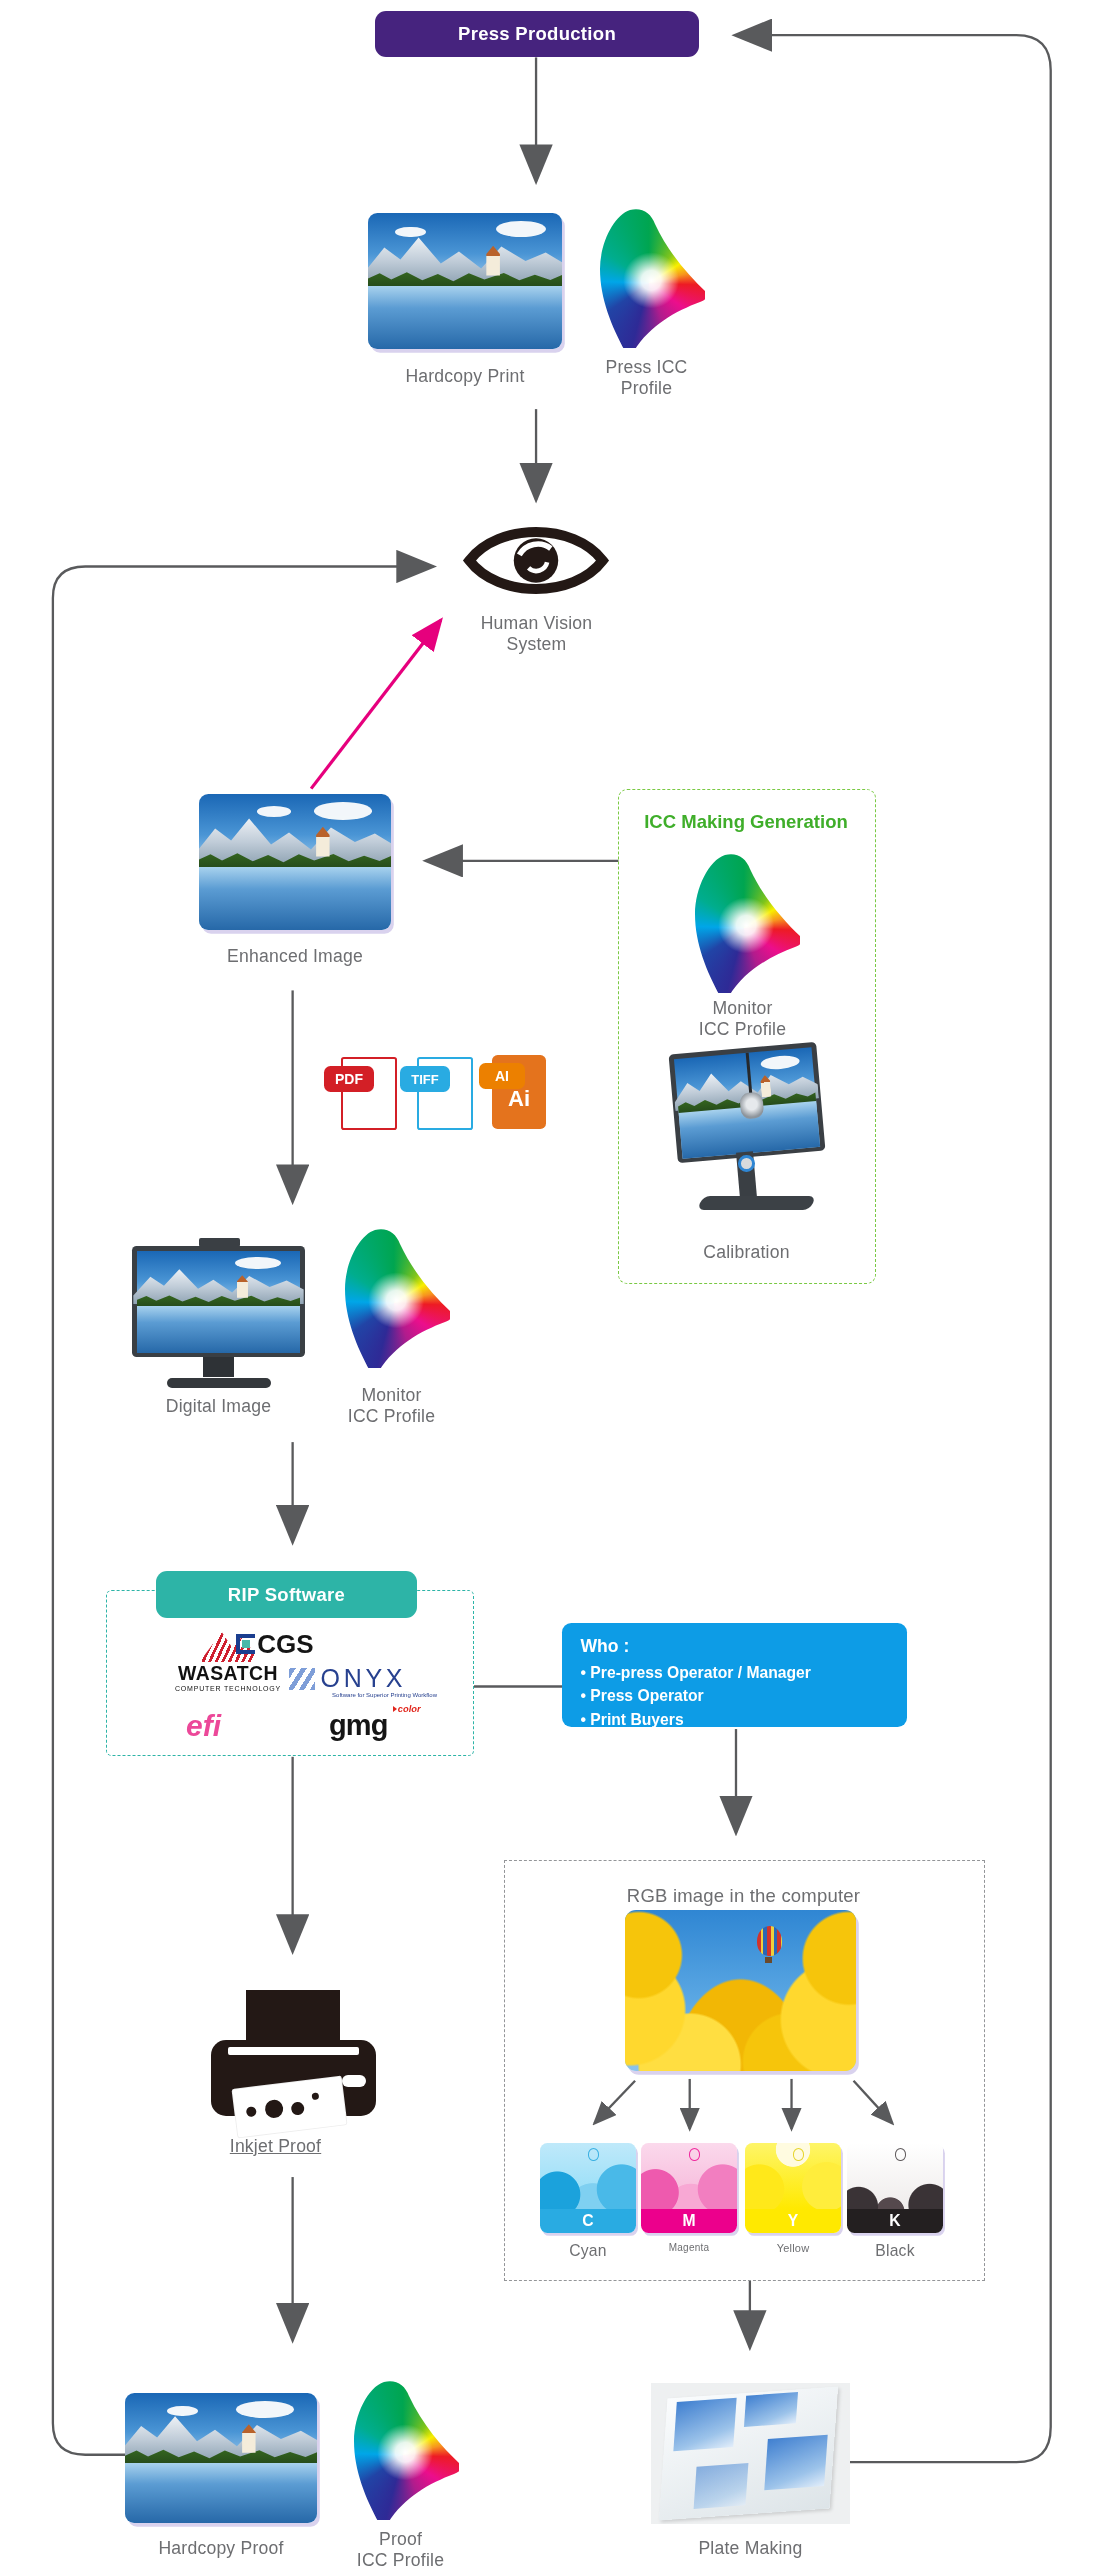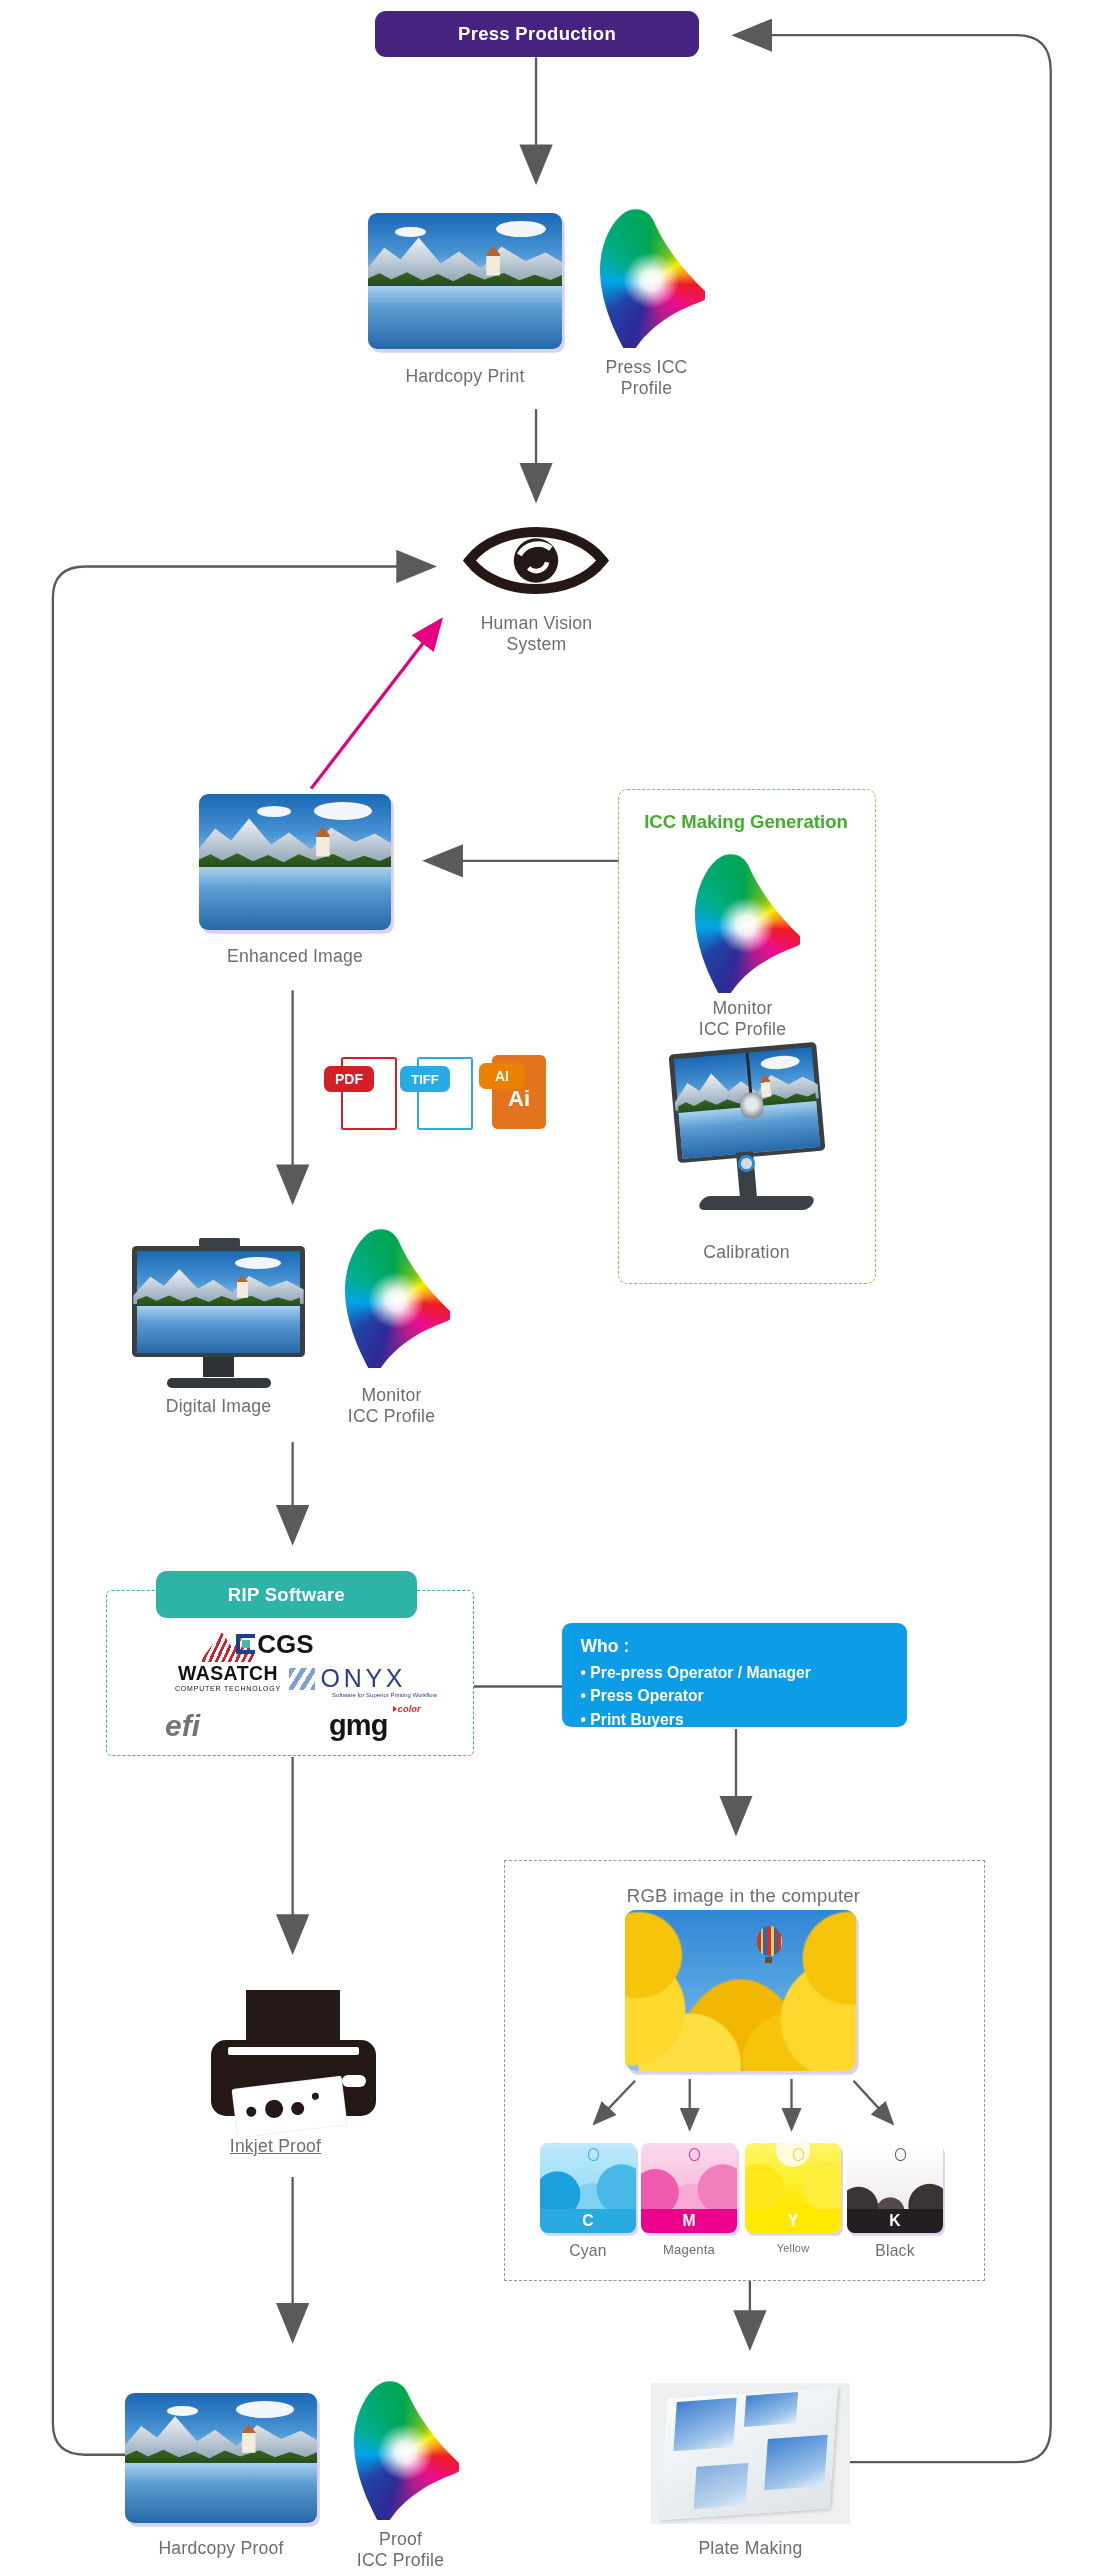--- a/index.html
+++ b/index.html
@@ -56,21 +56,21 @@
   .plate{position:relative;background:#eef0f1;overflow:hidden;}
   .sheet{position:absolute;left:6%;top:7%;width:86%;height:86%;background:linear-gradient(160deg,#fafcfd,#dde4e8);transform:rotate(-4deg) skewX(-8deg);box-shadow:1.9px 1.9px 3.7px rgba(0,0,0,.15);}
   .pb{position:absolute;background:linear-gradient(160deg,#3f7fd0 0%,#9cc3ea 70%,#e3eefa 100%);transform:rotate(-4deg) skewX(-8deg);}
   
   .was-icon{width:52px;height:30px;margin:0 auto 1.9px;background:repeating-linear-gradient(115deg,#cf2030 0 2.8px,rgba(0,0,0,0) 2.8px 6px);clip-path:polygon(0 88%,38% 0,58% 52%,78% 14%,100% 70%,100% 100%,0 100%);}
   .was-t{font-weight:900;font-size:19.4px;color:#111;letter-spacing:0.5px;text-align:center;line-height:1;}
   .was-s{font-size:7px;color:#111;letter-spacing:0.8px;text-align:center;margin-top:1.9px;}
   .onyx-bars{display:inline-block;width:26px;height:22px;margin-right:5.6px;background:repeating-linear-gradient(-58deg,#7e9ed8 0 4.6px,rgba(0,0,0,0) 4.6px 9.3px);}
   .onyx-t{font-size:25px;color:#27418f;letter-spacing:3.7px;line-height:1;}
   .onyx-s{font-size:6px;color:#27418f;text-align:right;margin-top:0.9px;}
-  .efi-t{font-size:30px;font-weight:900;font-style:italic;color:#737373;line-height:1;}
+  .efi-t{font-size:30px;font-weight:900;font-style:italic;color:#ec4899;line-height:1;margin-left:21px;}
   .cgs-icon{display:inline-block;width:18.5px;height:20.4px;border-left:4.6px solid #1b3e8f;border-top:4.6px solid #1b3e8f;border-bottom:4.6px solid #1b3e8f;box-sizing:border-box;position:relative;margin-right:2.8px;}
   .cgs-icon i{position:absolute;left:1.9px;top:1.9px;width:8.3px;height:8.3px;background:#49b8a8;}
   .cgs-t{font-size:26px;font-weight:900;color:#151515;line-height:1;}
   .gmg-t{font-size:29px;font-weight:900;color:#151515;letter-spacing:-0.9px;line-height:1;position:relative;}
   .gmg-sup{position:absolute;top:-3.7px;right:-33px;color:#e1251b;font-size:9.3px;font-weight:bold;font-style:italic;letter-spacing:0;}
   .gmg-sup::before{content:"";display:inline-block;width:0;height:0;border-left:4.6px solid #e1251b;border-top:3.7px solid transparent;border-bottom:3.7px solid transparent;margin-right:0.9px;}
 </style>
 </head>
 <body>
 
@@ -301,21 +301,21 @@
   </div>
   <div class="abs node tile" style="left:847px;top:2143px;width:96px;height:90px;">
     <div class="img img-k" style="position:relative;">
         <span class="mini-b" style="border:1.9px solid #3a3336;"></span>
       </div>
     <div class="bar" style="background:#231f20;">
         <span>K</span>
       </div>
   </div>
   <div class="abs node lbl" style="left:540px;top:2242px;width:96px;font-size:15.7px;"><span>Cyan</span></div>
-  <div class="abs node lbl" style="left:641px;top:2242px;width:96px;font-size:13px;"><span>Magenta</span></div>
+  <div class="abs node lbl" style="left:641px;top:2242px;width:96px;font-size:10px;"><span>Magenta</span></div>
   <div class="abs node lbl" style="left:745px;top:2242px;width:96px;font-size:11px;"><span>Yellow</span></div>
   <div class="abs node lbl" style="left:847px;top:2242px;width:96px;font-size:15.7px;"><span>Black</span></div>
 
   <div class="abs node photo" style="left:125px;top:2393px;width:192px;height:130px;">
     <div class="lake">
       <span class="cloud" style="left:58%;top:6%;width:30%;height:13%;"></span>
       <span class="cloud" style="left:22%;top:10%;width:16%;height:8%;"></span>
       <span class="mtn"></span>
         <span class="trees"></span>
         <span class="water"></span>

